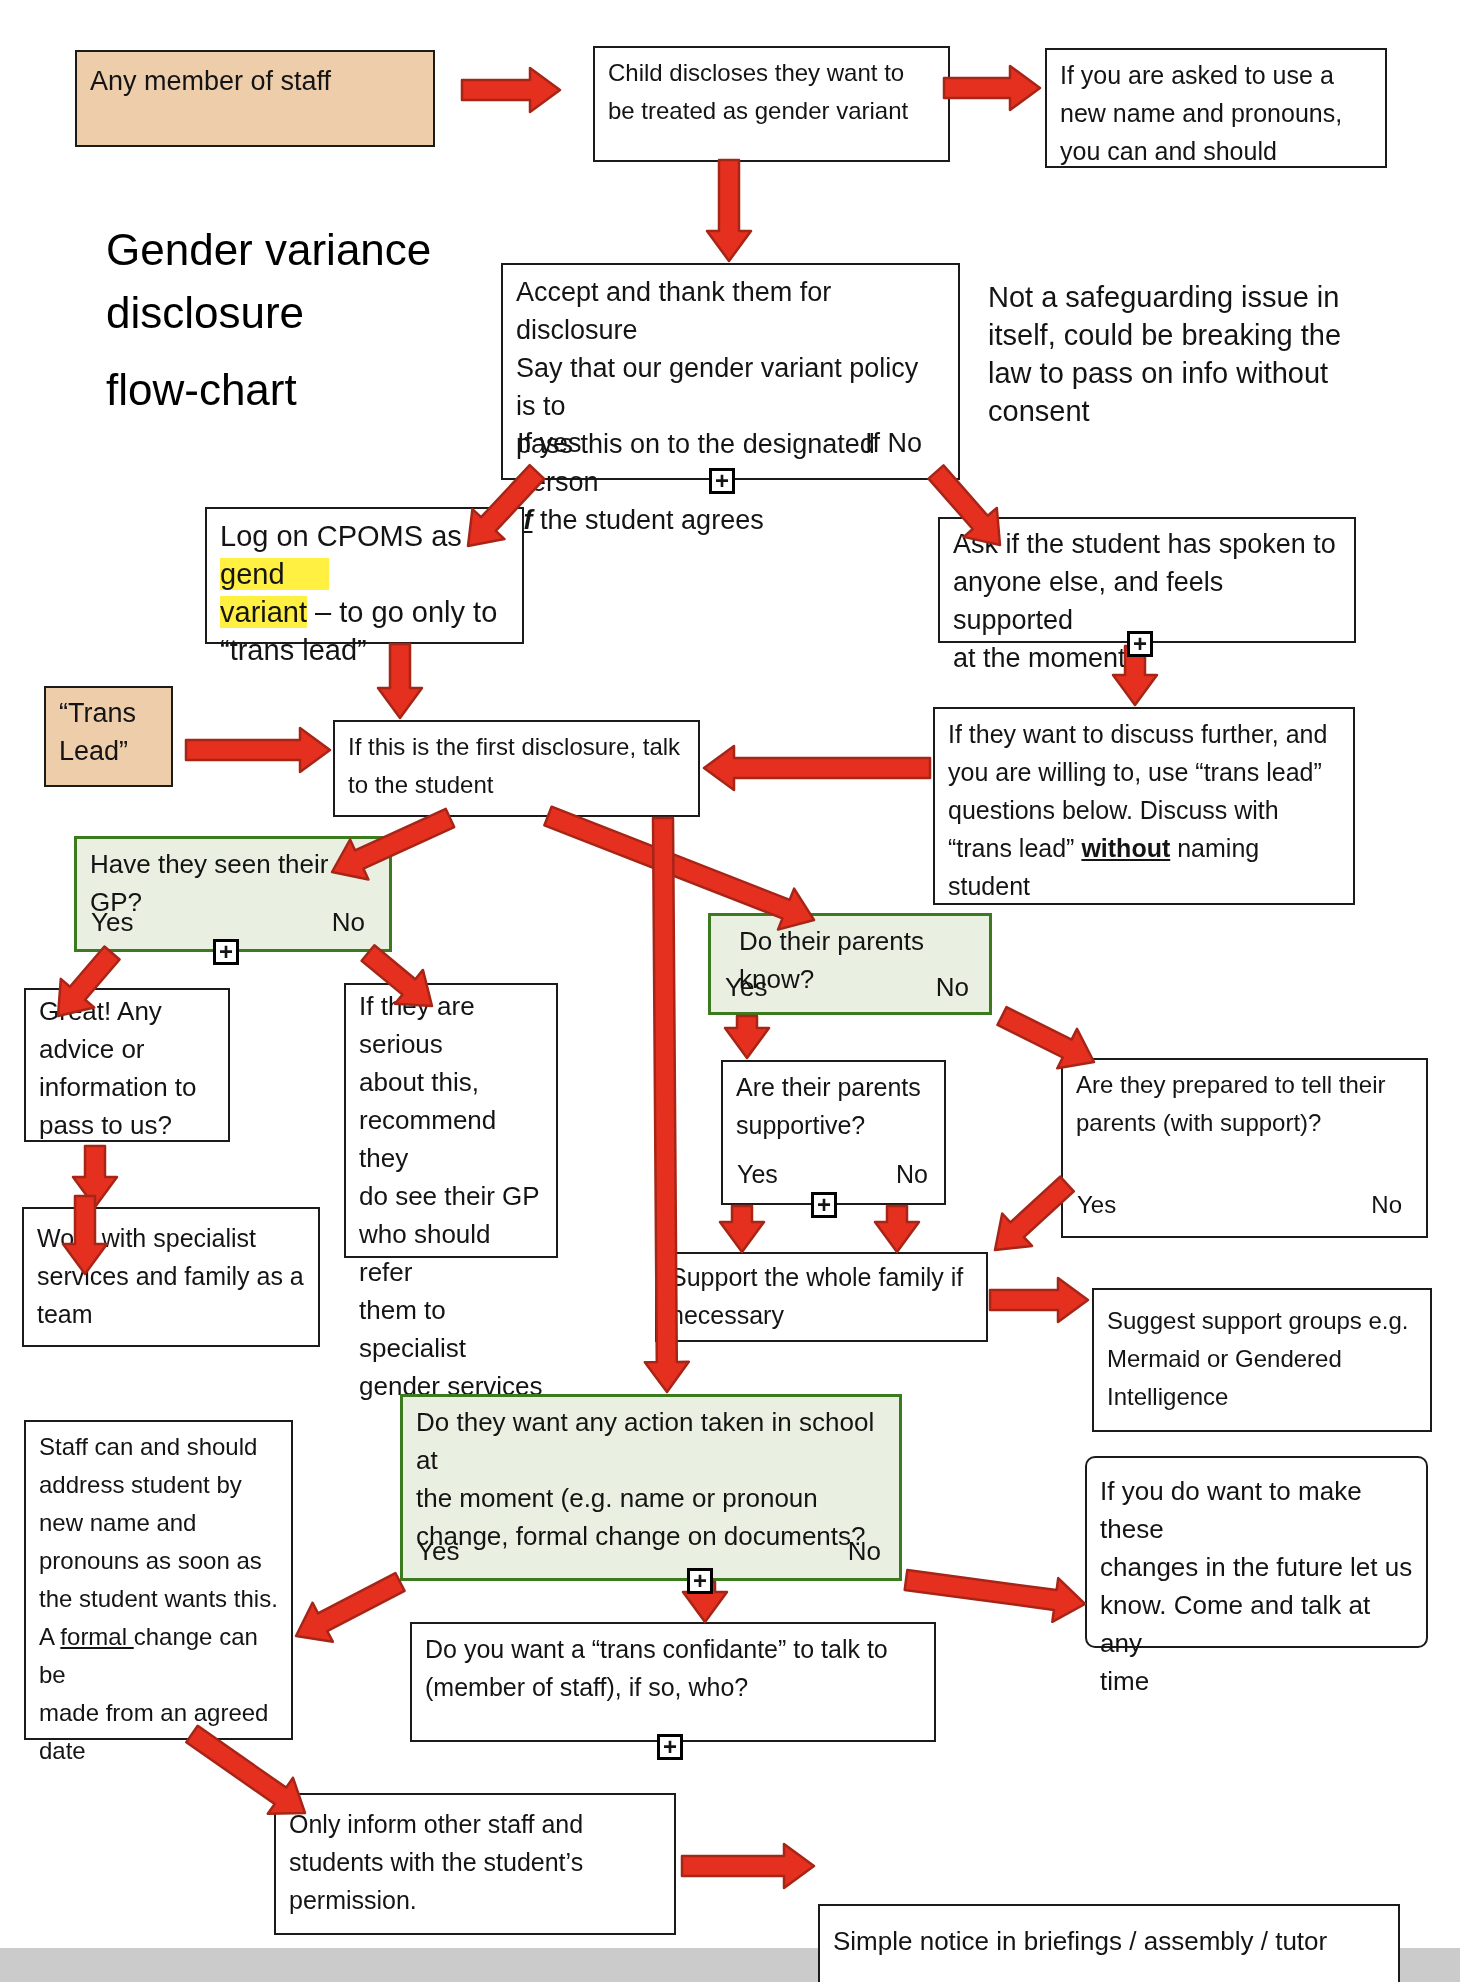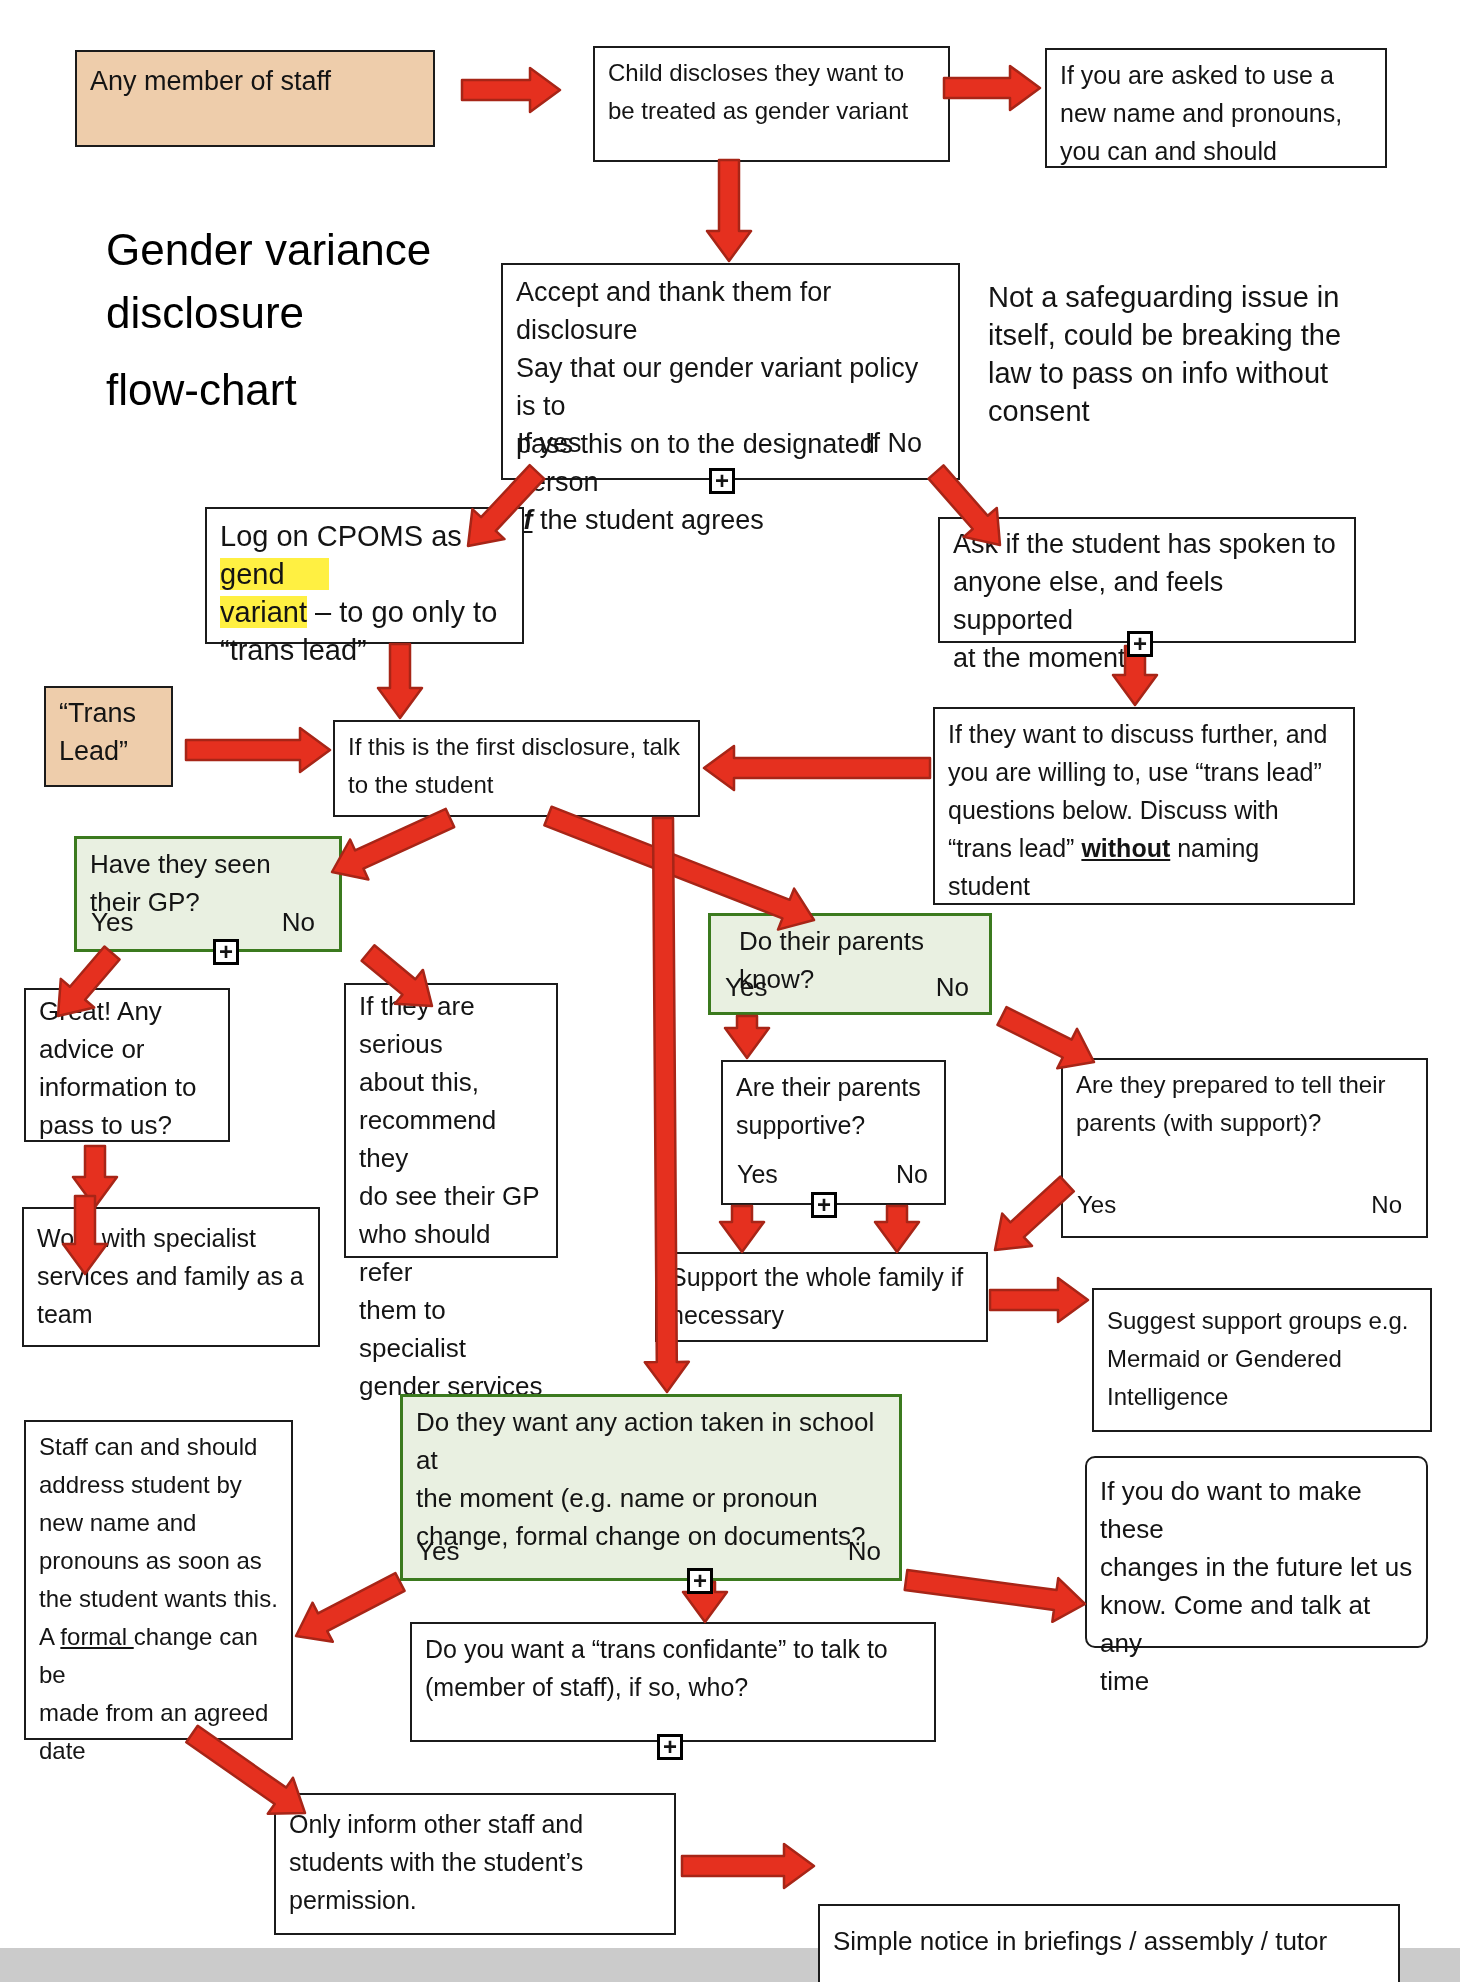--- a/index.html
+++ b/index.html
@@ -80,21 +80,21 @@
   </div>
 
   <div class="box" style="left:933px;top:707px;width:422px;height:198px;font-size:25px;">
     <div>
       <span>If they want to discuss further, and<br>you are willing to, use “trans lead”<br>questions below. Discuss with</span><br>
       <span>“trans lead” </span><span class="bu">without</span><span> naming</span><br>
       <span>student</span>
     </div>
   </div>
 
-  <div class="box green" style="left:74px;top:836px;width:268px;height:116px;font-size:26px;">
+  <div class="box green" style="left:74px;top:836px;width:318px;height:116px;font-size:26px;">
     <span>Have they seen their GP?</span>
     <div class="yesno" style="right:24px;bottom:8px;">
       <span>Yes</span>
       <span>No</span>
     </div>
   </div>
 
   <div class="box" style="left:24px;top:988px;width:206px;height:154px;font-size:26px;padding-top:2px;">
     <span>Great! Any<br>advice or<br>information to<br>pass to us?</span>
   </div>

